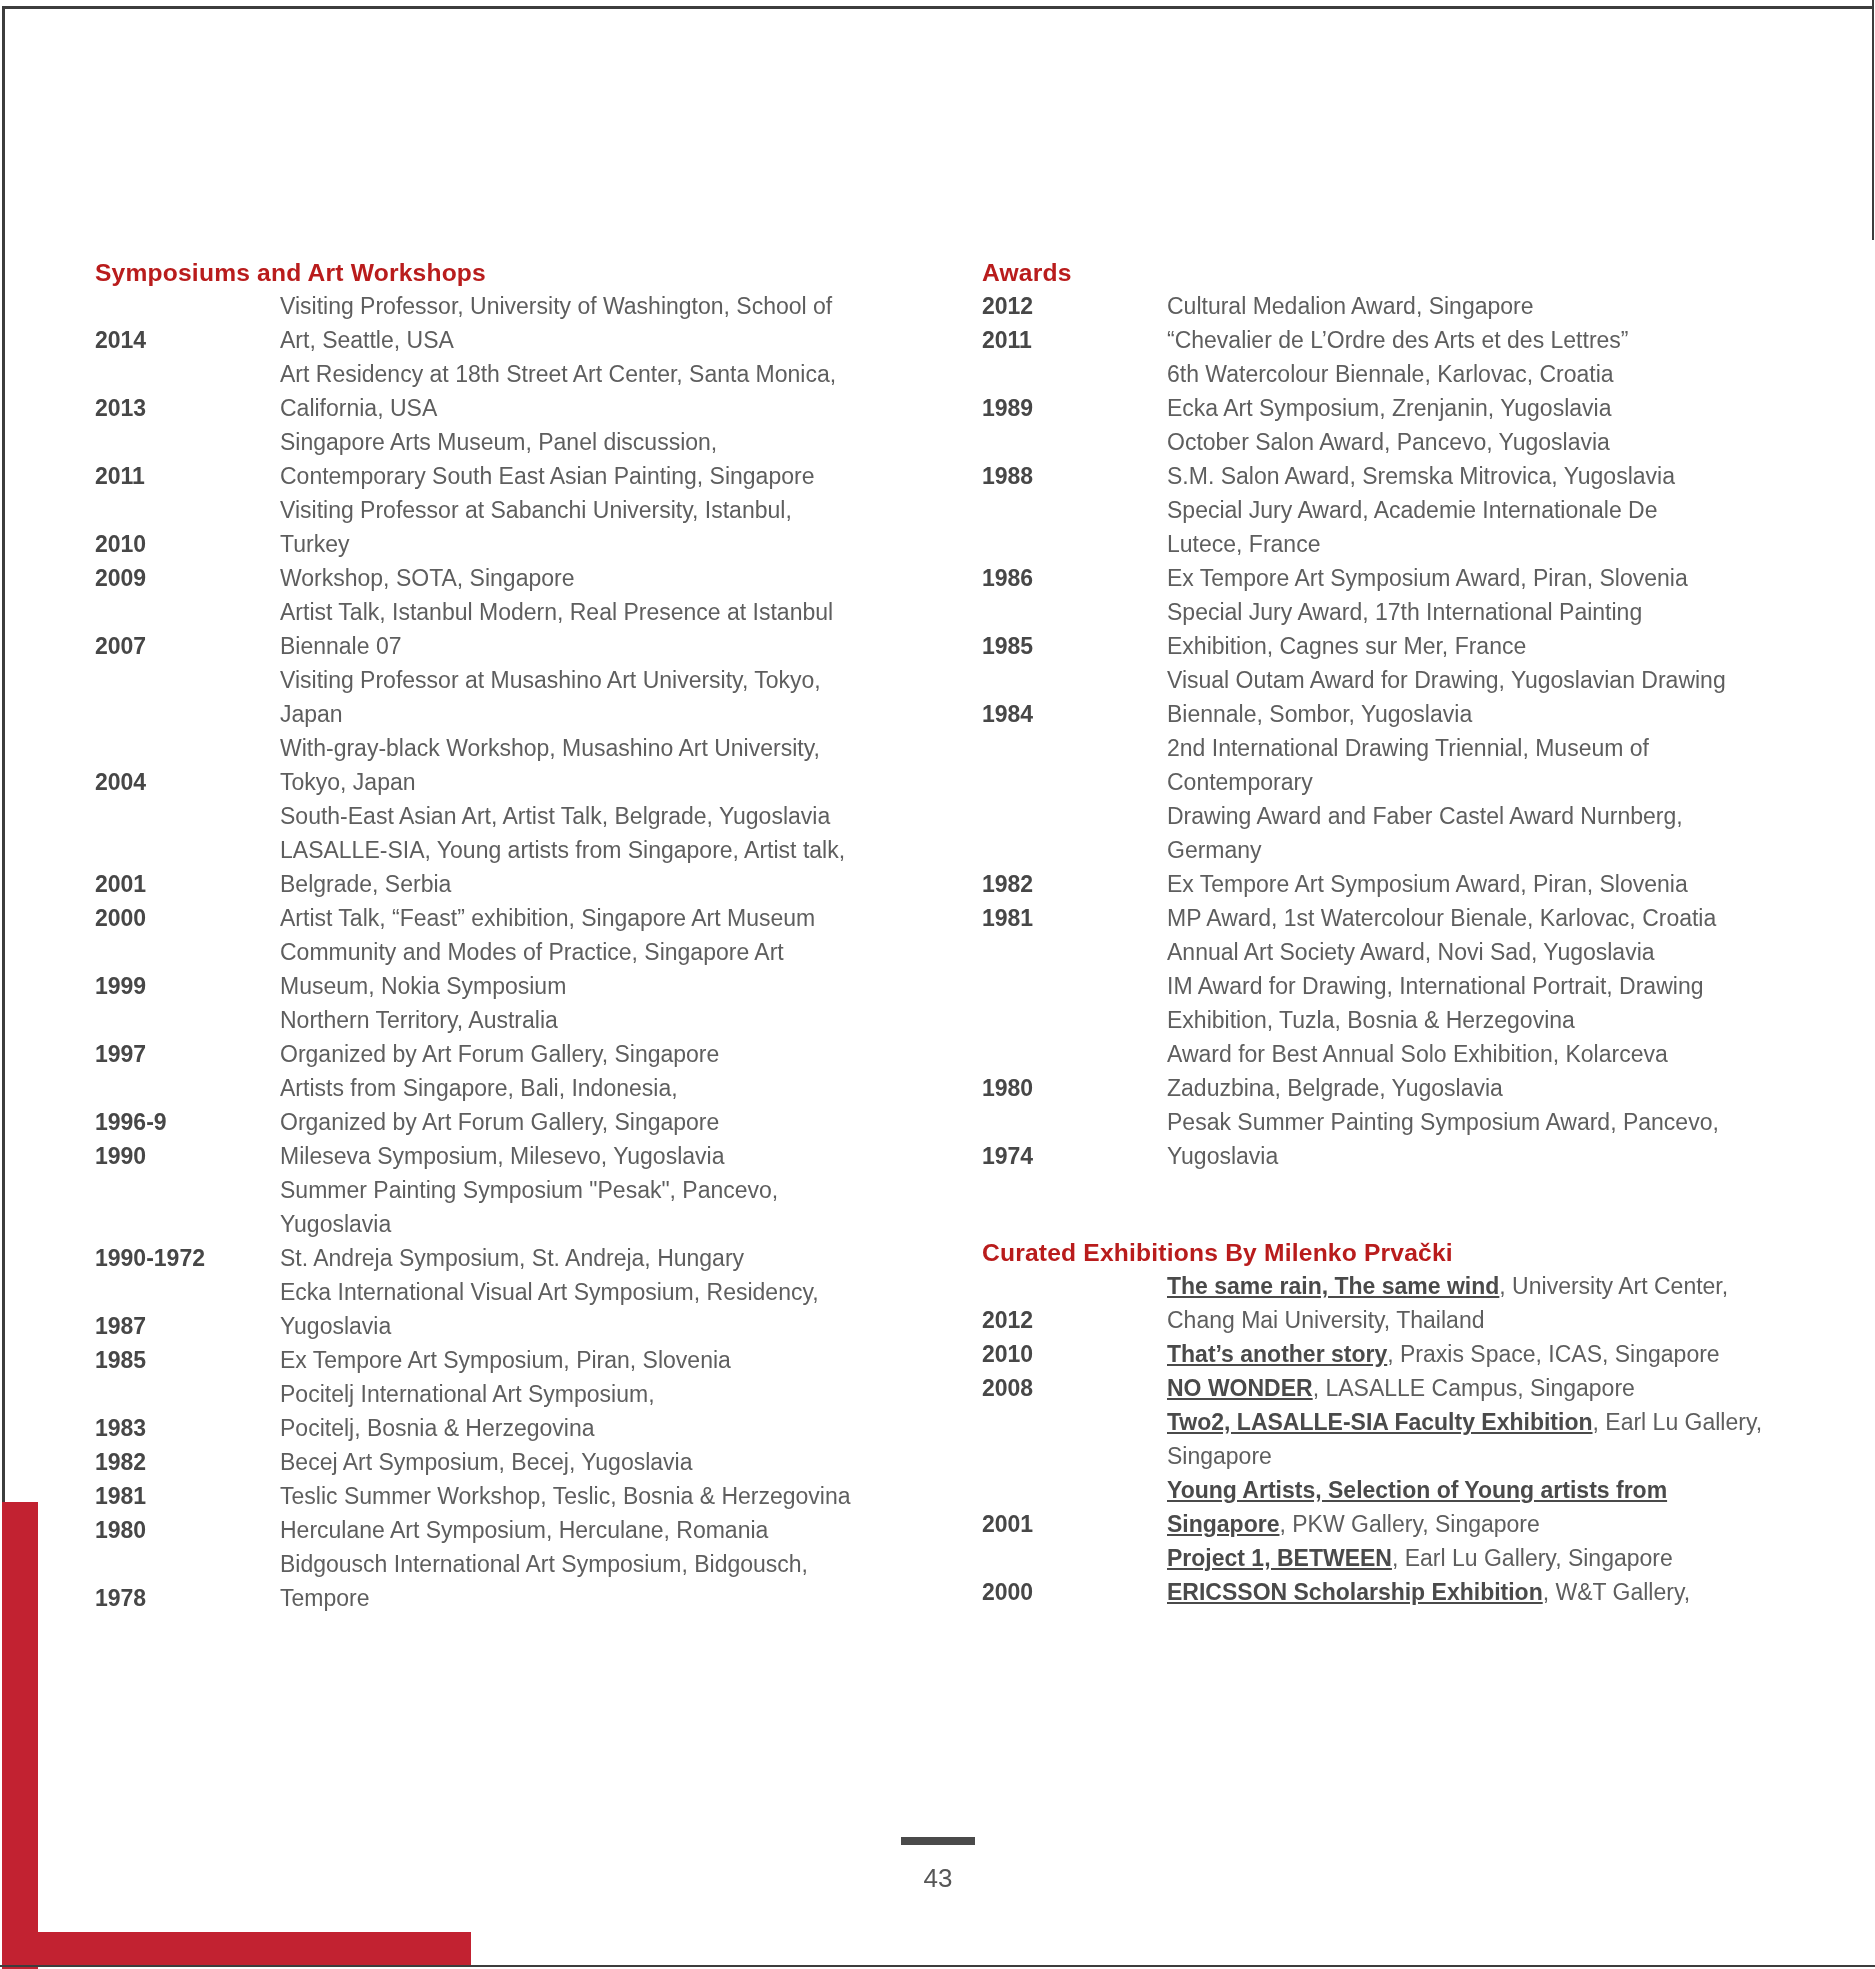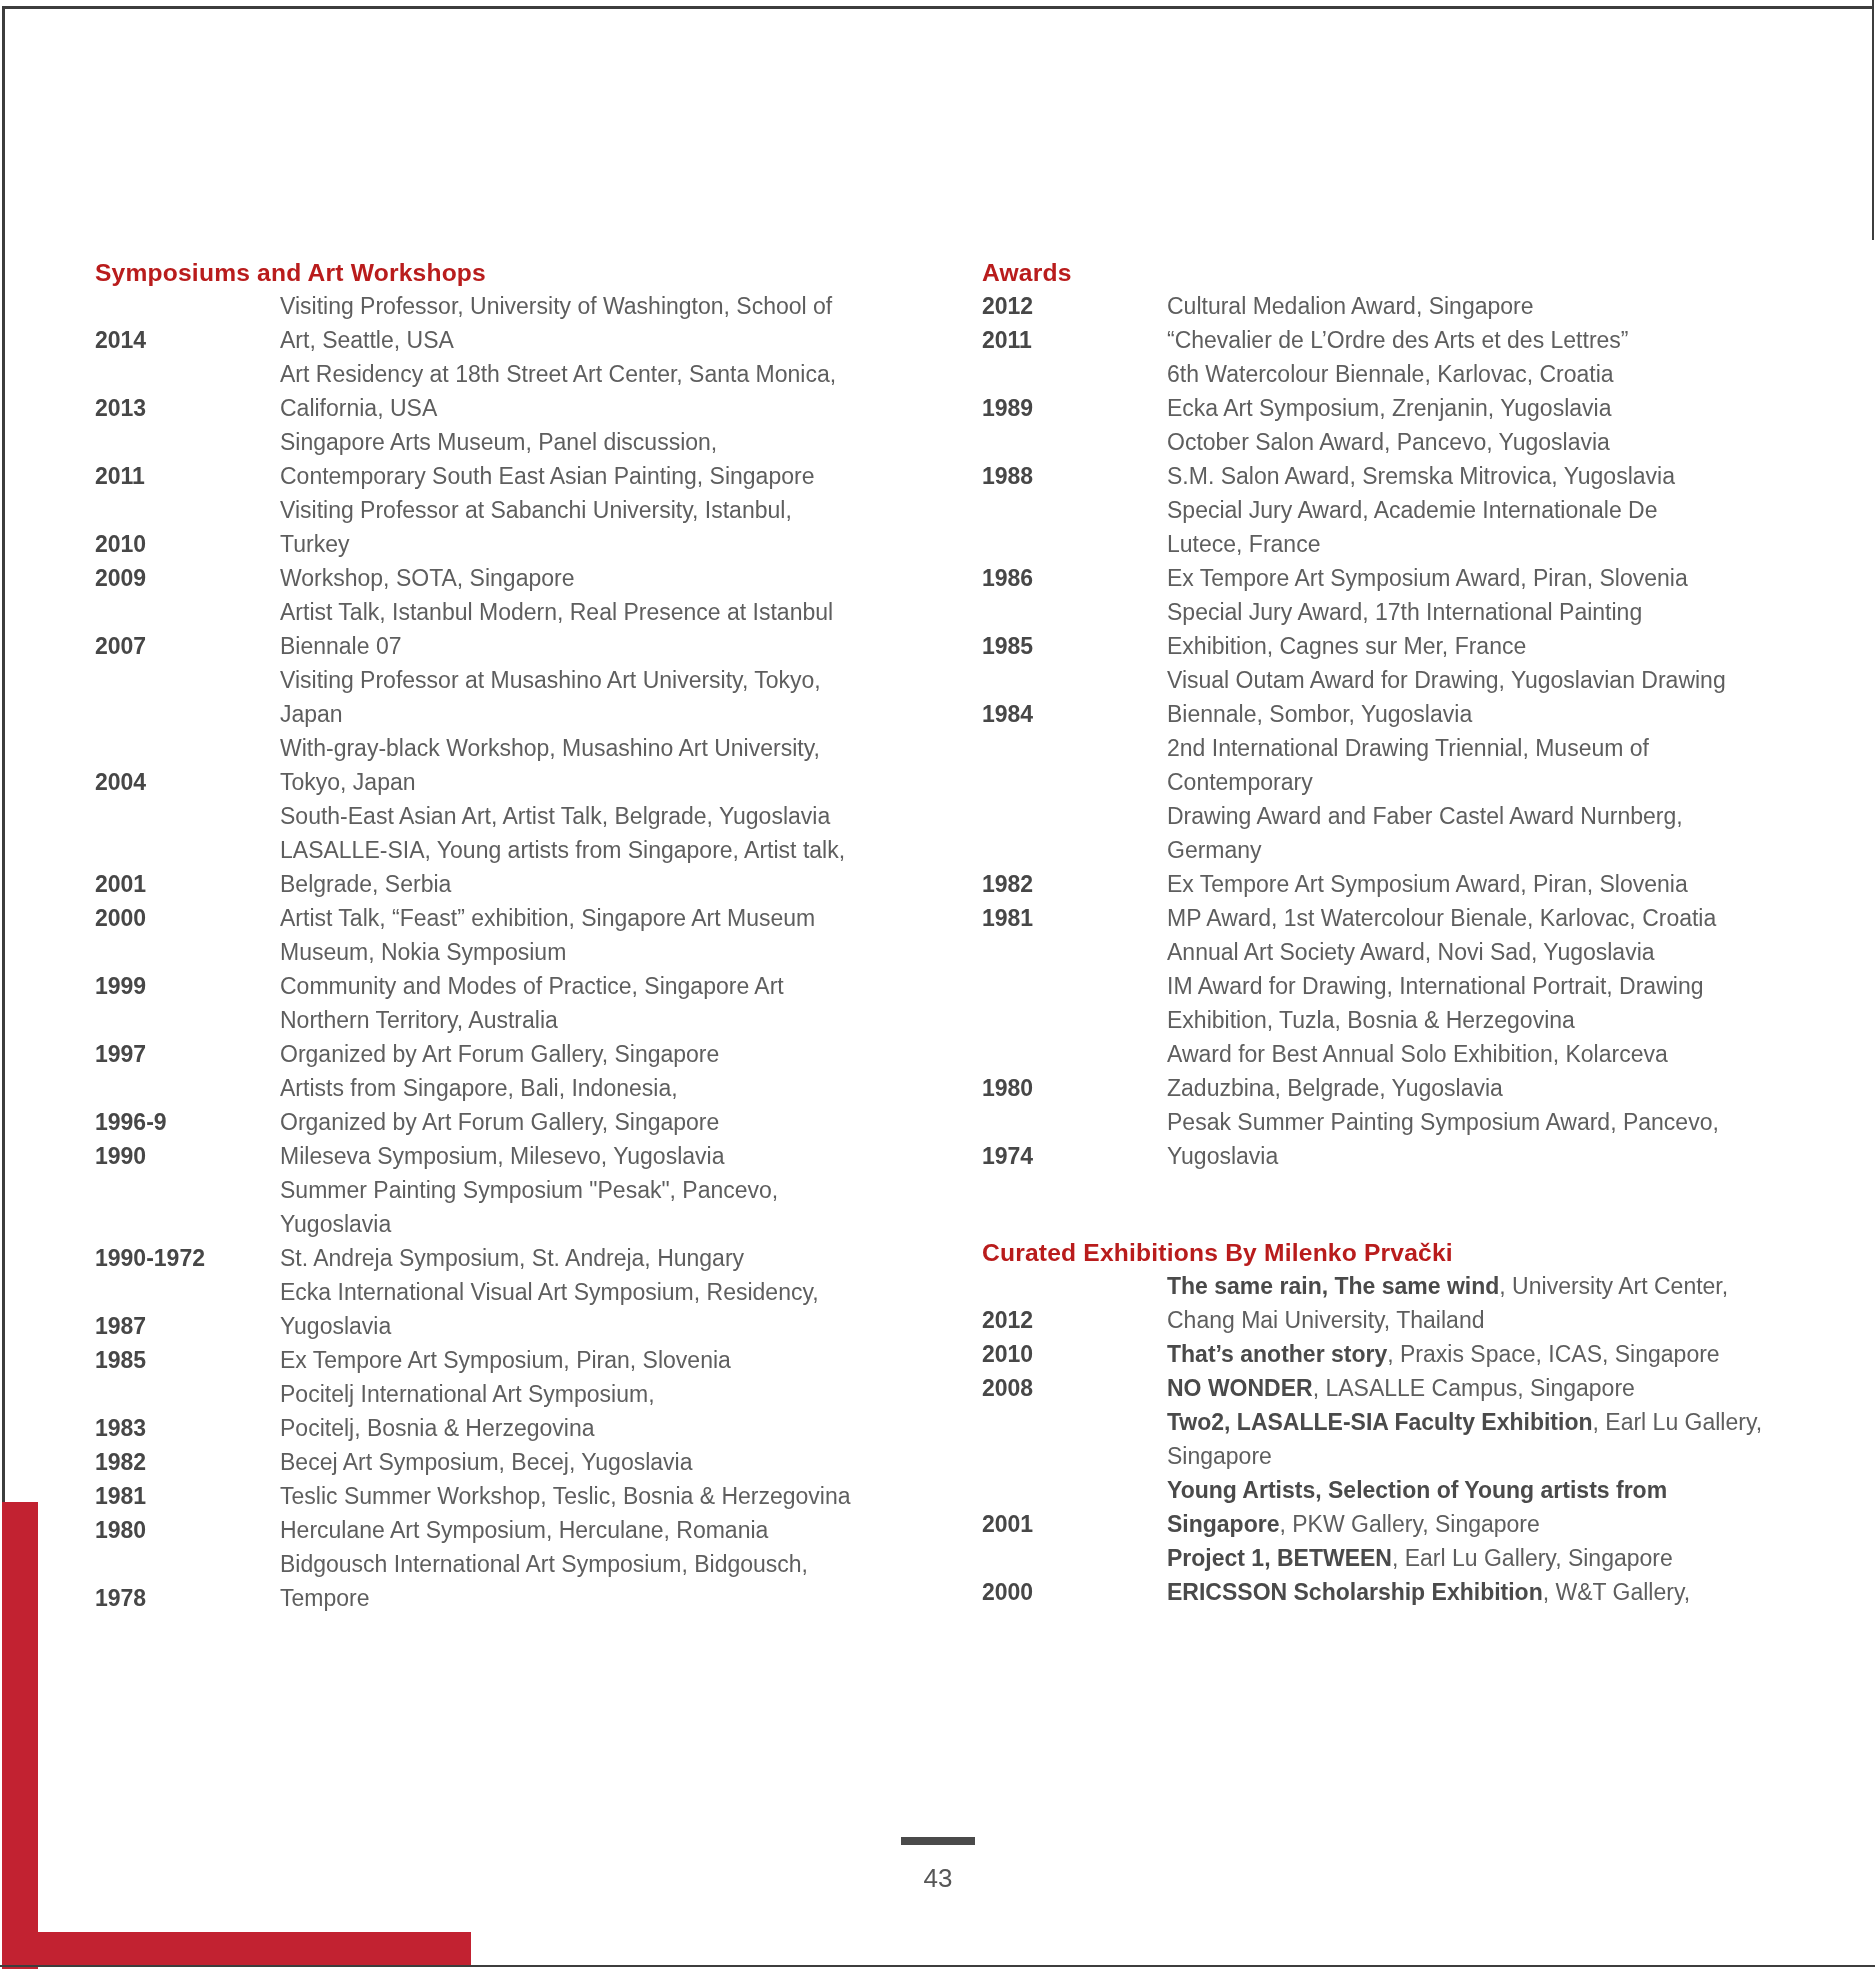--- a/index.html
+++ b/index.html
@@ -25,21 +25,21 @@
   #col-right { left:982px; width:885px; }
 
   .section-heading {
     font-size:24.6px; font-weight:700; color:#b91c1c;
     line-height:33px; letter-spacing:0.2px;
   }
   .entries { font-size:23px; line-height:34px; color:#5e5e5e; }
   .row  { display:flex; align-items:flex-end; }
   .year { flex:none; width:185px; font-weight:700; color:#474747; }
   .desc { flex:1; }
-  .b    { font-weight:700; color:#4a4a4a; }
+  .b    { font-weight:700; color:#4a4a4a;text-decoration:underline; }
   #curated-section { margin-top:63px; }
 
   
   .footer-rule {
     position:absolute; left:901px; top:1837px;
     width:74px; height:8px; background:#4a4a4a;
   }
   .page-number {
     position:absolute; left:889px; top:1863px; width:98px;
     text-align:center; font-size:26px; color:#565656;
@@ -119,22 +119,22 @@
         </div>
         <div class="row">
           <div class="year">2000</div>
           <div class="desc">
             <div class="line"><span>Artist Talk, “Feast” exhibition, Singapore Art Museum</span></div>
           </div>
         </div>
         <div class="row">
           <div class="year">1999</div>
           <div class="desc">
+            <div class="line"><span>Community and Modes of Practice, Singapore Art</span></div>
             <div class="line"><span>Museum, Nokia Symposium</span></div>
-            <div class="line"><span>Community and Modes of Practice, Singapore Art</span></div>
           </div>
         </div>
         <div class="row">
           <div class="year">1997</div>
           <div class="desc">
             <div class="line"><span>Northern Territory, Australia</span></div>
             <div class="line"><span>Organized by Art Forum Gallery, Singapore</span></div>
           </div>
         </div>
         <div class="row">

